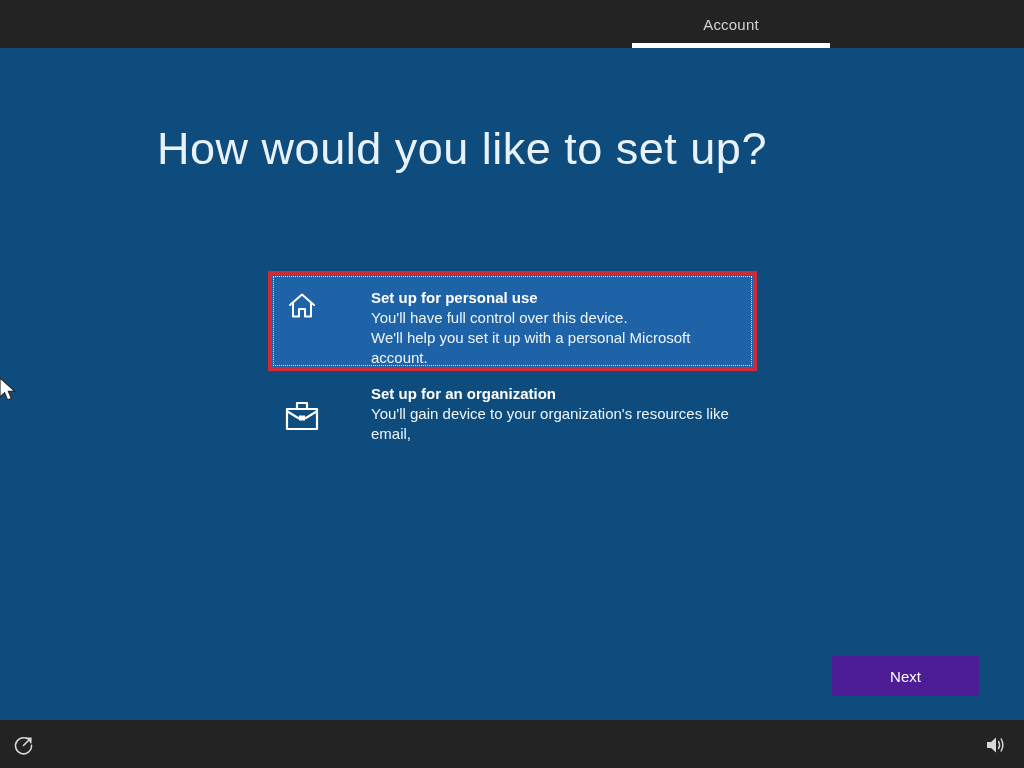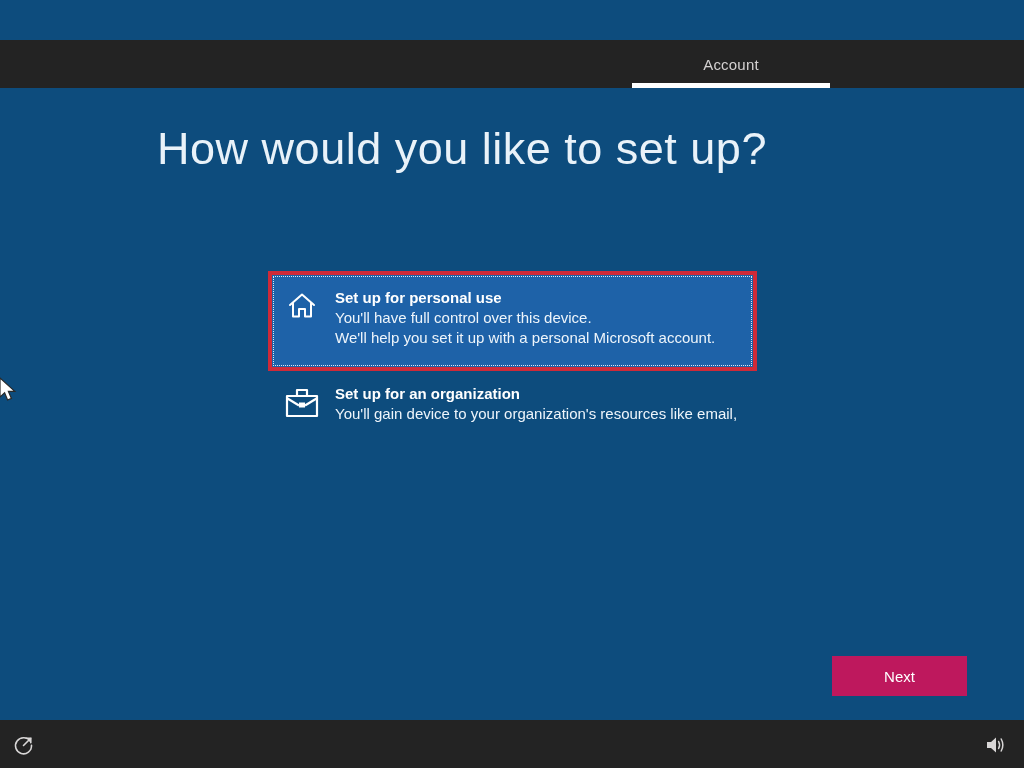--- a/index.html
+++ b/index.html
@@ -13,21 +13,20 @@
     background: #0d4c7d;
     overflow: hidden;
   }
 
   
   .topbar {
     position: absolute;
     top: 0; left: 0;
     width: 1024px; height: 48px;
     background: #232323;
-    margin-top: 40px;
   }
   .topbar-tab {
     position: absolute;
     left: 632px; top: 0;
     width: 198px; height: 48px;
     display: flex;
     align-items: center;
     justify-content: center;
     color: #d4d1d1;
     font-size: 15px;
@@ -49,39 +48,41 @@
     color: #e9f2f9;
     font-size: 45px;
     font-weight: 300;
     letter-spacing: .5px;
   }
 
   
   .option {
     position: absolute;
     display: flex;
+    gap: 36px;
   }
   .option-personal {
     left: 268px; top: 271px;
     width: 489px; height: 100px;
     background: #1e62a8;
     border: 4px solid #cf2a38;
     outline: none;
     padding: 13px 10px 10px 13px;
   }
   .option-personal .focus-rect {
     position: absolute;
     inset: 1px;
     border: 1px dotted rgba(255,255,255,.85);
     pointer-events: none;
   }
   .option-org {
     left: 268px; top: 380px;
     width: 489px;
     padding: 4px 10px 10px 17px;
+    align-items: center;
   }
   .option-icon-col {
     width: 34px;
     flex: 0 0 34px;
     display: flex;
     justify-content: center;
     align-items: flex-start;
     padding-top: 3px;
   }
   .option-personal .option-icon-col { padding-top: 4px; }
@@ -96,22 +97,22 @@
     color: #eef5fb;
     font-size: 15px;
     line-height: 20px;
   }
   .option svg { display: block; }
 
   
   .next-button {
     position: absolute;
     left: 832px; top: 656px;
-    width: 135px; height: 40px;
-    background: #be185d;
+    width: 147px; height: 40px;
+    background: #4c1d95;
     border: none;
     color: #ffffff;
     font-size: 15px;
     font-family: "Liberation Sans", sans-serif;
     display: flex;
     align-items: center;
     justify-content: center;
     cursor: pointer;
   }
 

